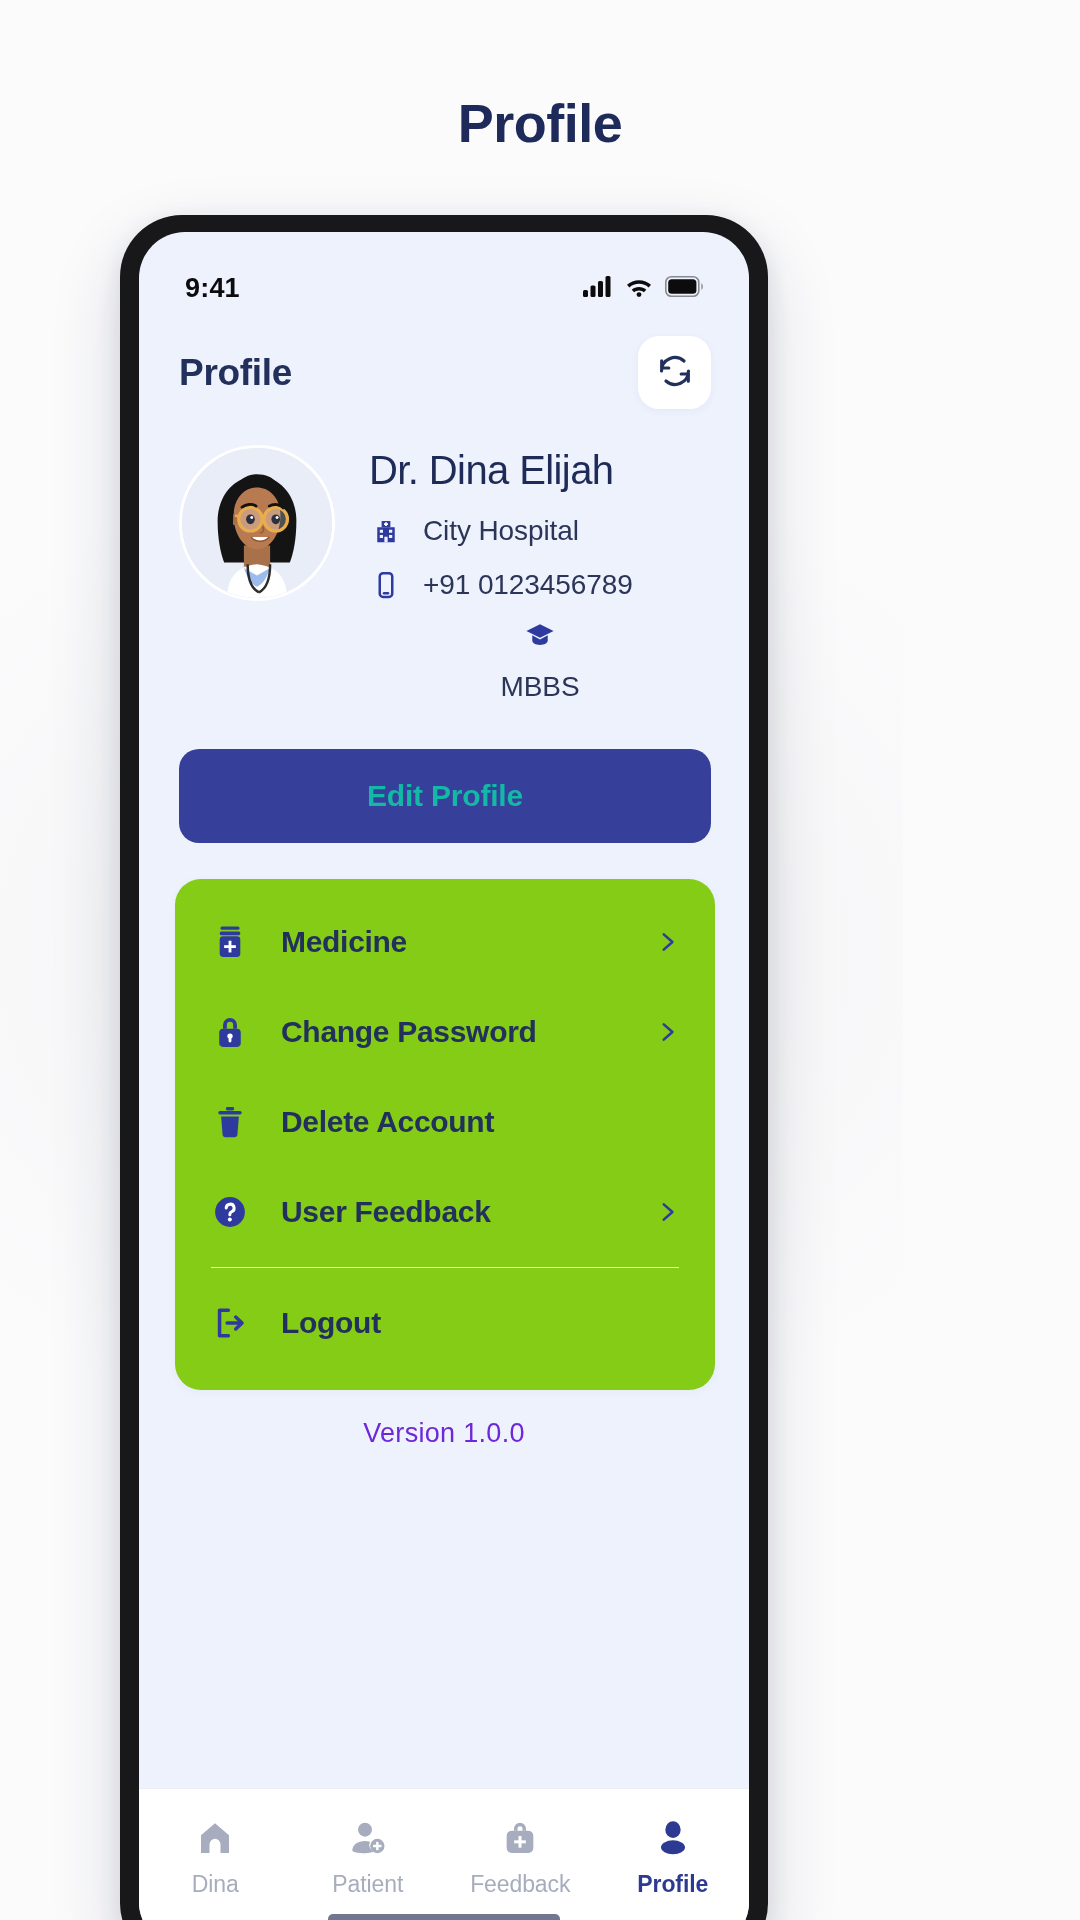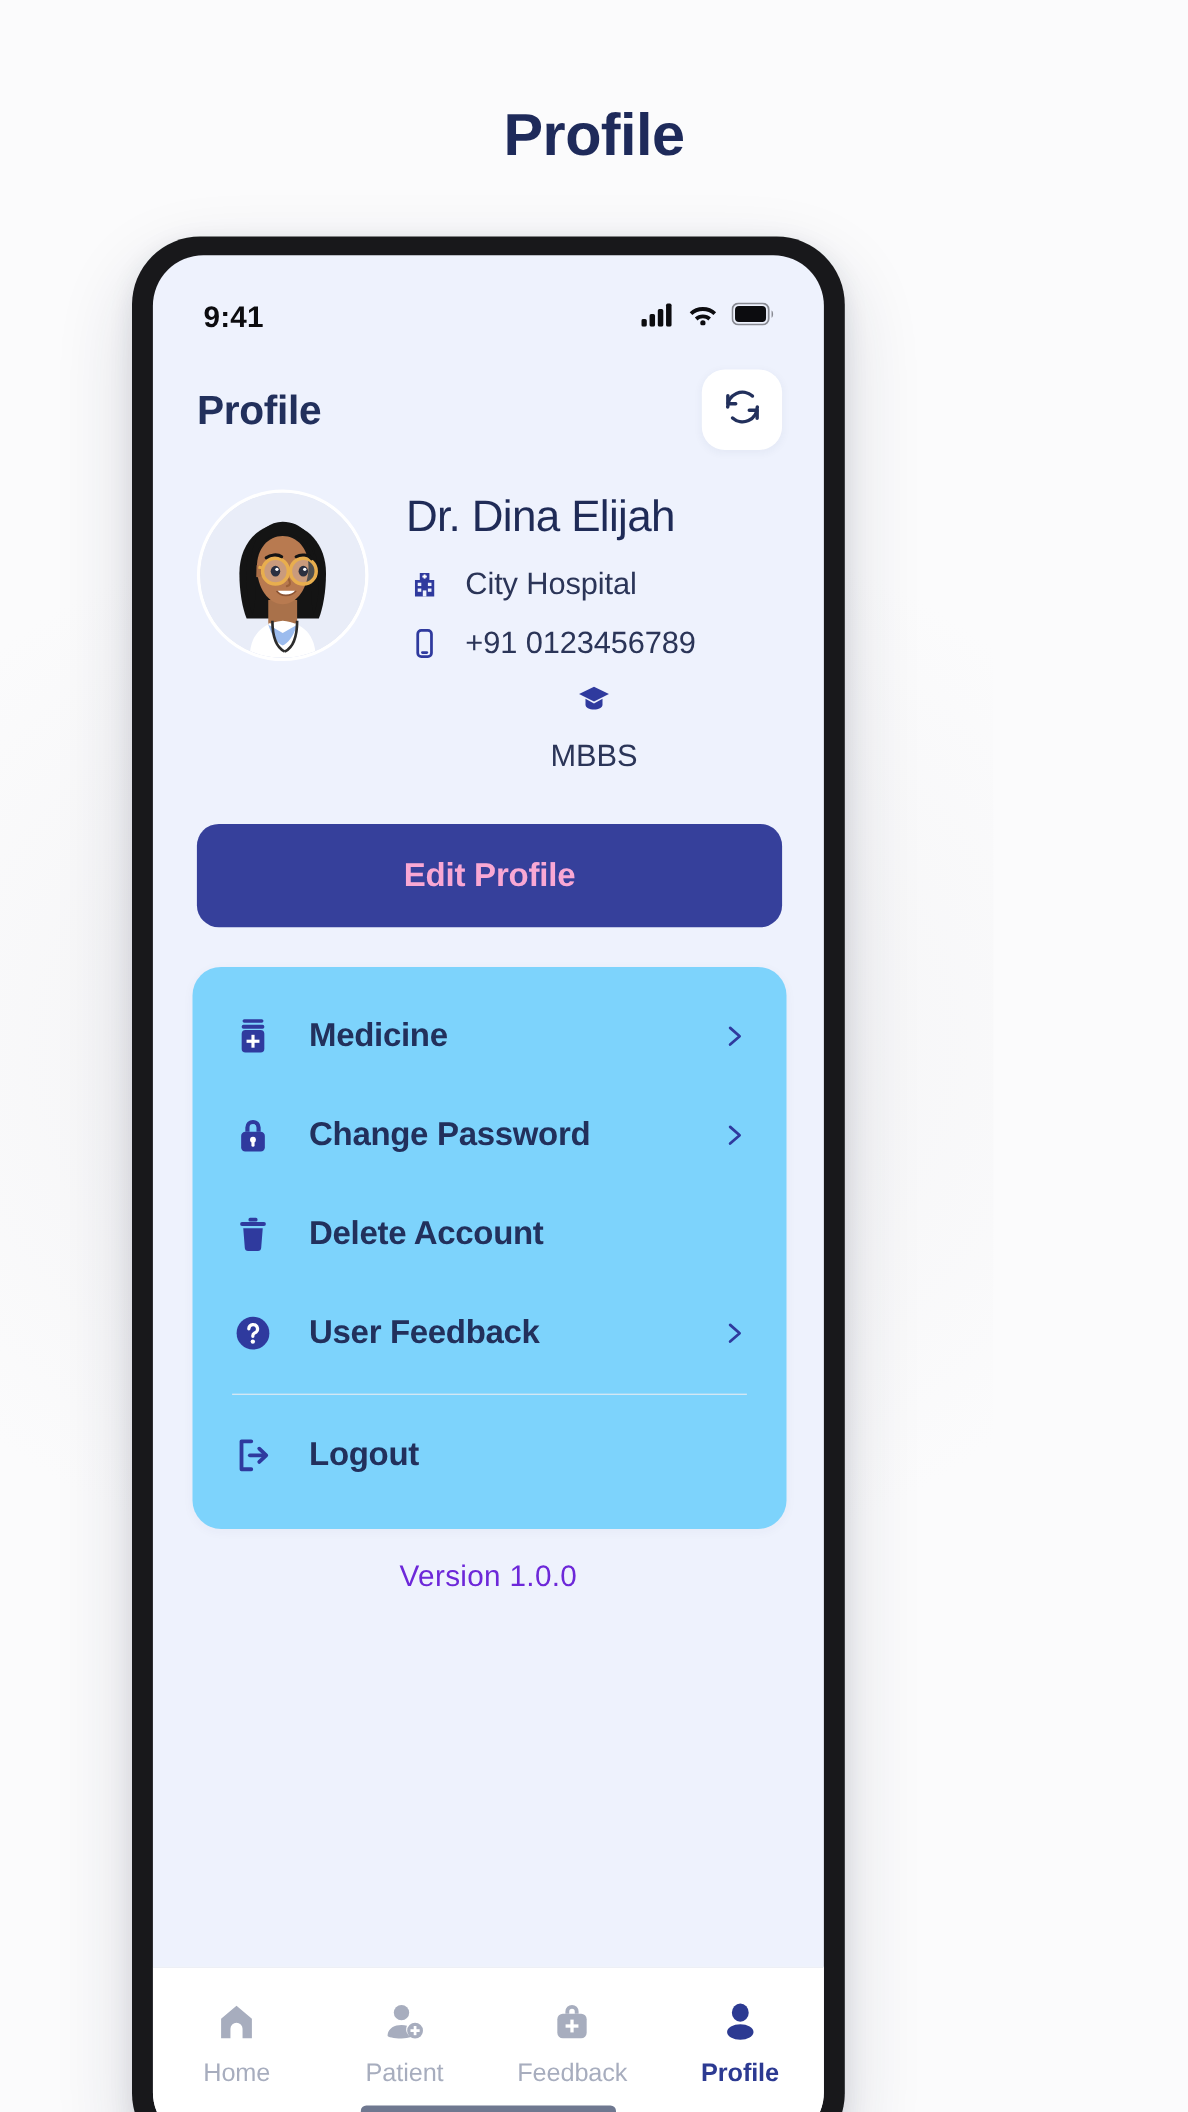--- a/index.html
+++ b/index.html
@@ -91,29 +91,29 @@
   .info-row:last-child { margin-bottom:0;flex-direction:column; }
   .info-icon { width:34px; flex:none; display:flex; align-items:center; justify-content:center; }
   .info-text { font-size:28px; color:#2b3558; letter-spacing:-0.1px; white-space:nowrap; }
 
   
   .edit-wrap { flex:none; padding:46px 38px 0 40px; }
   .edit-btn {
     width:100%; height:94px; border-radius:20px;
     background:#36409b; border:none; cursor:pointer;
     display:flex; align-items:center; justify-content:center;
-    color:#f9a8d4; font-size:30px; font-weight:bold;
+    color:#14b8a6; font-size:30px; font-weight:bold;
     font-family:"Liberation Sans", sans-serif;
     letter-spacing:-0.2px;
   }
 
   
   .menu-wrap { flex:none; padding:36px 34px 0 36px; }
   .menu-card {
-    background:#7dd3fc; border-radius:26px;
+    background:#84cc16; border-radius:26px;
     padding:18px 0 22px 0;
     box-shadow:0 2px 10px rgba(40,50,90,0.04);
   }
   .menu-item {
     display:flex; align-items:center;
     padding:26px 34px 26px 36px;
     gap:0; cursor:pointer;
   }
   .menu-icon { width:52px; flex:none; display:flex; align-items:center; justify-content:flex-start; }
   .menu-label {
@@ -393,21 +393,21 @@
     </div>
 
     <div class="bottom-nav">
 
       <div class="nav-item">
         <span class="nav-icon">
           <svg width="40" height="40" viewBox="0 0 24 24" fill="#a7adbe">
             <path d="M12 3.2 3.6 10.4V21h5.1v-5.2a3.3 3.3 0 0 1 6.6 0V21h5.1V10.4z"></path>
           </svg>
         </span>
-        <span class="nav-label">Home</span>
+        <span class="nav-label">Dina</span>
       </div>
 
       <div class="nav-item">
         <span class="nav-icon">
           <svg width="40" height="40" viewBox="0 0 24 24" fill="#a7adbe">
             <circle cx="10.2" cy="7" r="4.2"></circle>
             <path d="M2.6 19.6c0-3.6 3.4-5.8 7.6-5.8 1.1 0 2.1.15 3 .42a4.6 4.6 0 0 0 2.2 6.1c-1.4.5-3.2.8-5.2.8-4.2 0-7.6-.9-7.6-1.52z"></path>
             <circle cx="17.6" cy="16.8" r="4.3"></circle>
             <rect x="16.85" y="14.3" width="1.5" height="5" fill="#ffffff"></rect>
             <rect x="15.1" y="16.05" width="5" height="1.5" fill="#ffffff"></rect>

